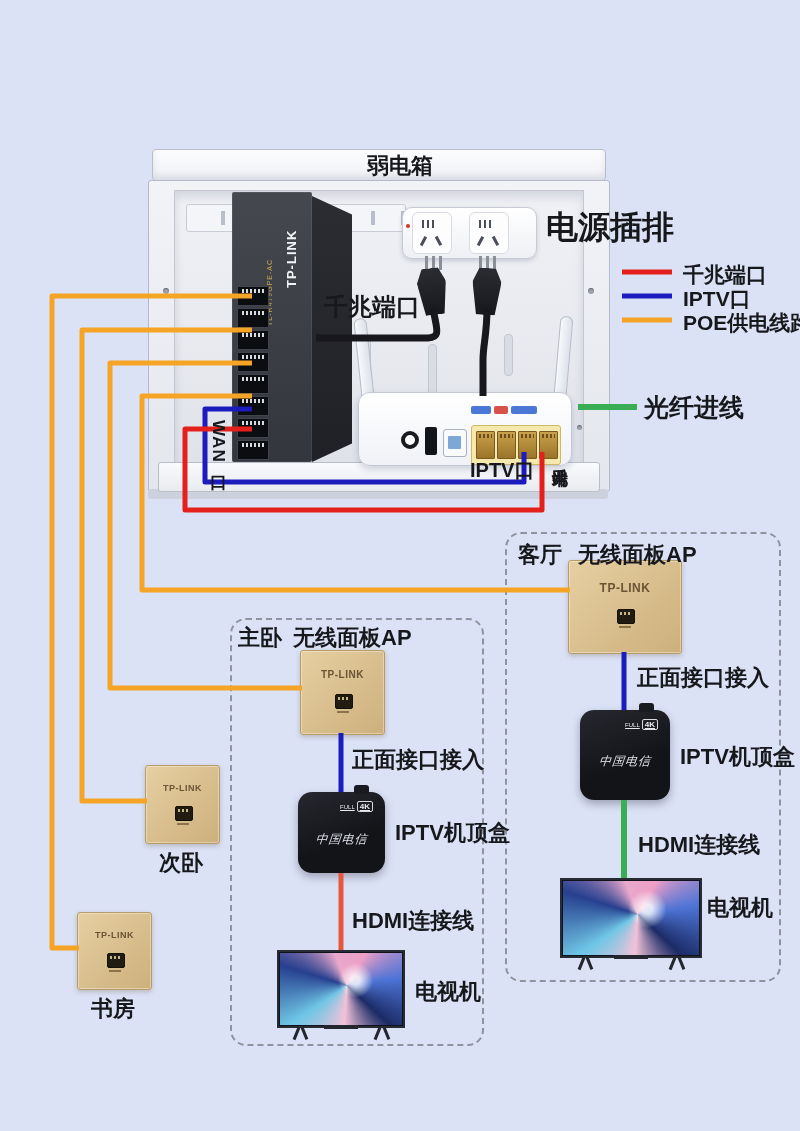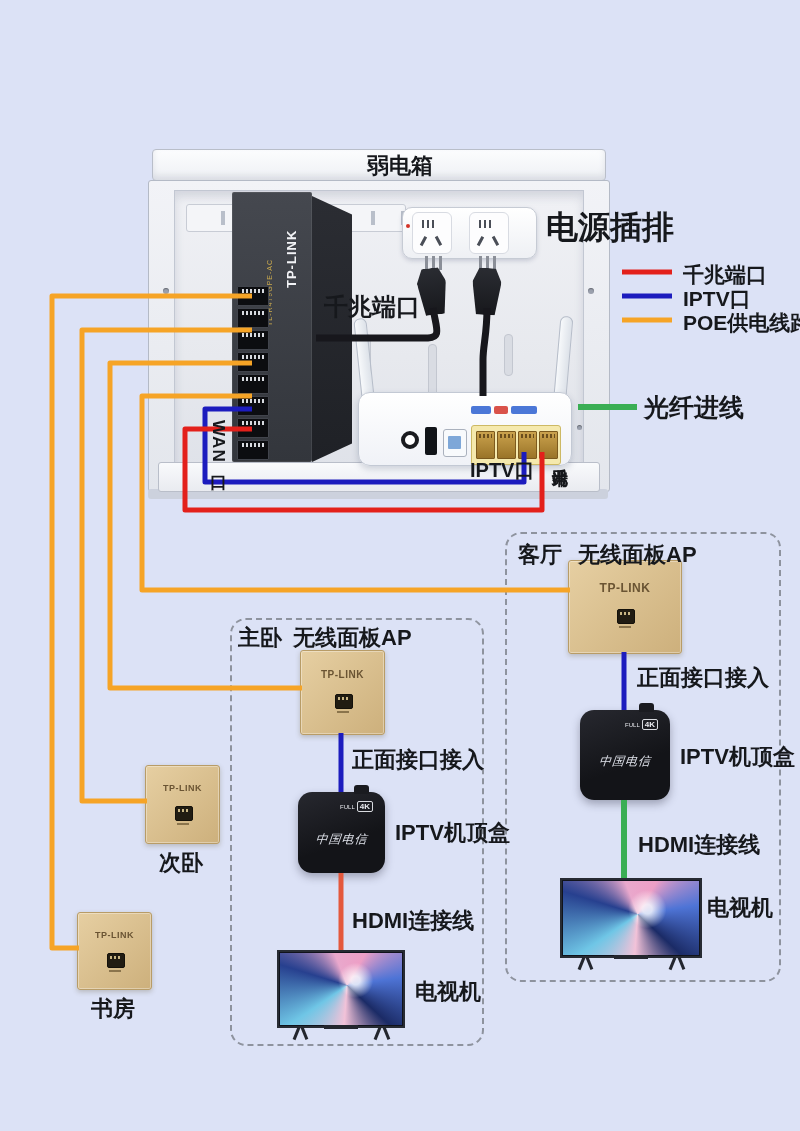--- a/index.html
+++ b/index.html
@@ -63,21 +63,21 @@
   .ap{position:absolute;background:linear-gradient(135deg,#e6cfa2,#cdb07c);border:1px solid #b89c67;border-radius:3px;
       box-shadow:inset 0 0 0 1px rgba(255,255,255,.35),0 2px 5px rgba(100,90,60,.3);z-index:3;}
   .ap-brand{position:absolute;top:22%;width:100%;text-align:center;font-size:11px;font-weight:bold;color:#6a5433;letter-spacing:.5px;}
   .ap-port{position:absolute;left:50%;top:52%;width:16px;height:13px;margin-left:-8px;background:#211c12;border:1px solid #14110a;border-radius:2px;}
   .ap-port::after{content:"";position:absolute;left:2px;right:2px;top:2px;height:3px;
                   background:repeating-linear-gradient(90deg,#c8b584 0 2px,transparent 2px 4px);}
   .ap-slot{position:absolute;left:50%;top:52%;margin-top:17px;width:12px;height:2px;margin-left:-6px;background:#8a744c;}
   .stb{position:absolute;background:linear-gradient(160deg,#27282f,#131418 60%);border-radius:14px;
        box-shadow:0 4px 8px rgba(40,40,60,.35);z-index:3;}
   .stb-tab{position:absolute;top:-7px;right:16px;width:15px;height:9px;background:#1a1b20;border-radius:3px 3px 0 0;}
-  .stb-badge{position:absolute;top:9px;right:12px;color:#e8e9ee;font-size:6px;display:flex;align-items:center;gap:2px;}
+  .stb-badge{position:absolute;top:9px;right:12px;color:#e8e9ee;font-size:6px;display:flex;align-items:center;gap:2px;text-decoration:underline;}
   .b4k{border:1px solid #d8dadf;border-radius:2px;padding:0 2px;font-size:8px;font-weight:bold;}
   .stb-logo{position:absolute;top:48%;left:0;right:0;text-align:center;color:#dfe2ea;font-size:12px;font-style:italic;letter-spacing:1px;transform:skewX(-6deg);}
   .tv{position:absolute;border:2px solid #272b33;background:#10131c;padding:1px;z-index:3;}
   .tv-screen{width:100%;height:100%;
      background:radial-gradient(circle at 62% 38%,rgba(255,255,255,.8) 0 5%,rgba(255,255,255,0) 20%),
                 conic-gradient(from 30deg at 55% 45%,#ed9fc6,#4e74d6,#1b2b66,#f2c2d8,#6fc6e6,#27408f,#e9a8cc,#ed9fc6);}
   .tv-stand{position:absolute;left:50%;bottom:-3px;width:34px;height:4px;margin-left:-17px;background:#23262e;}
   .tv-foot{position:absolute;bottom:-14px;width:13px;height:13px;z-index:3;}
   .tv-foot::before{content:"";position:absolute;left:1px;bottom:0;width:2.5px;height:13px;background:#23262e;transform:rotate(22deg);}
   .tv-foot::after{content:"";position:absolute;right:1px;bottom:0;width:2.5px;height:13px;background:#23262e;transform:rotate(-22deg);}

